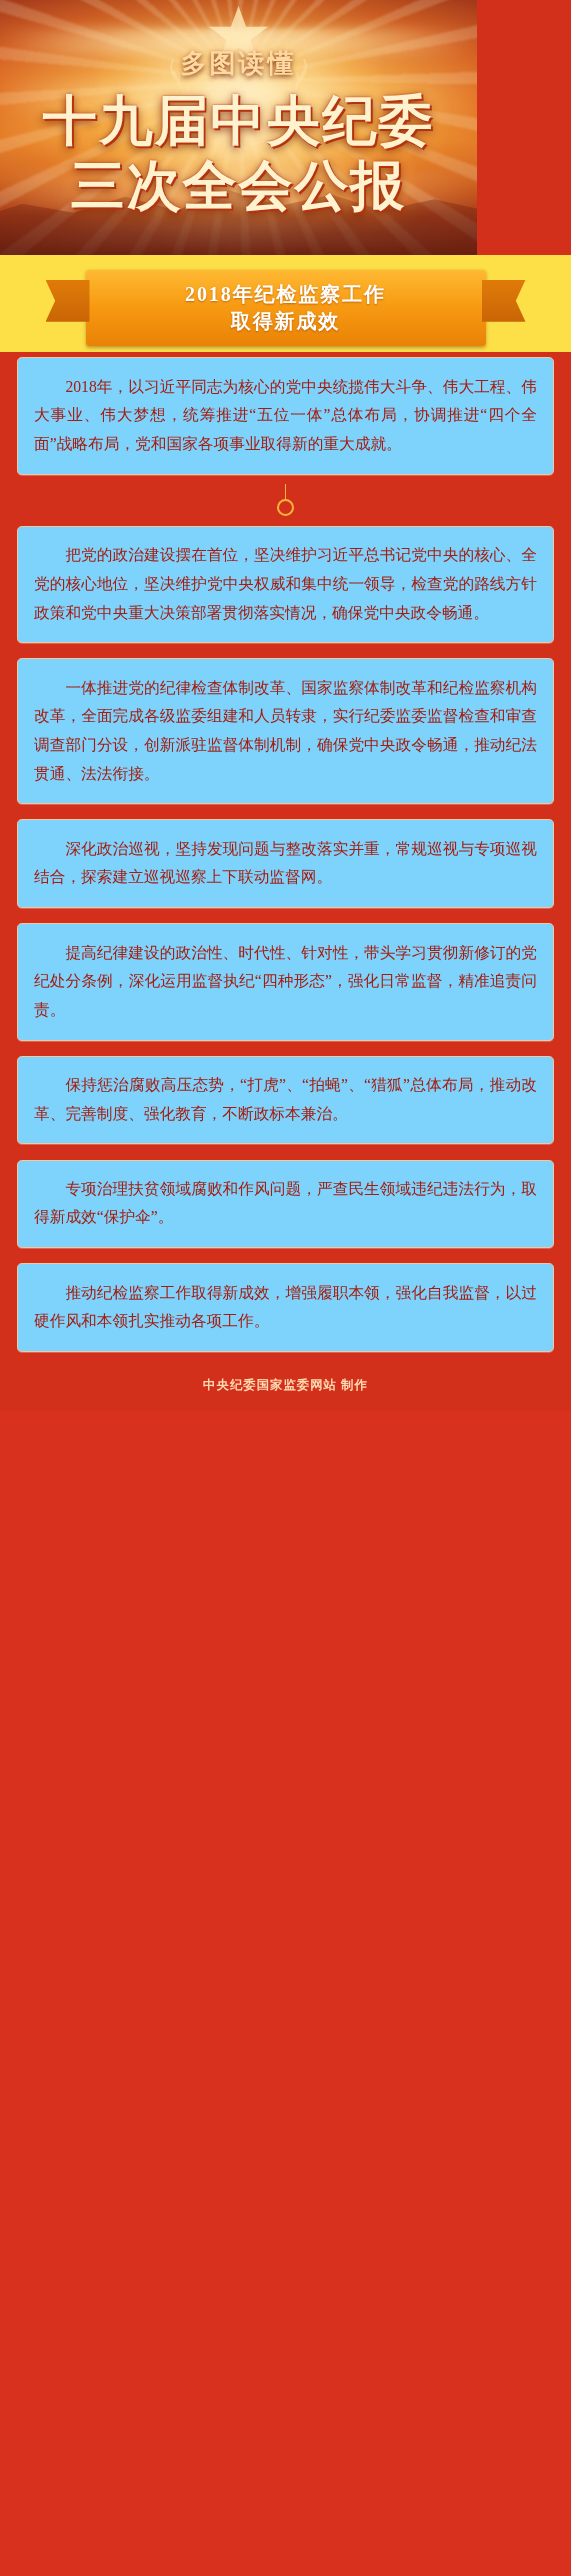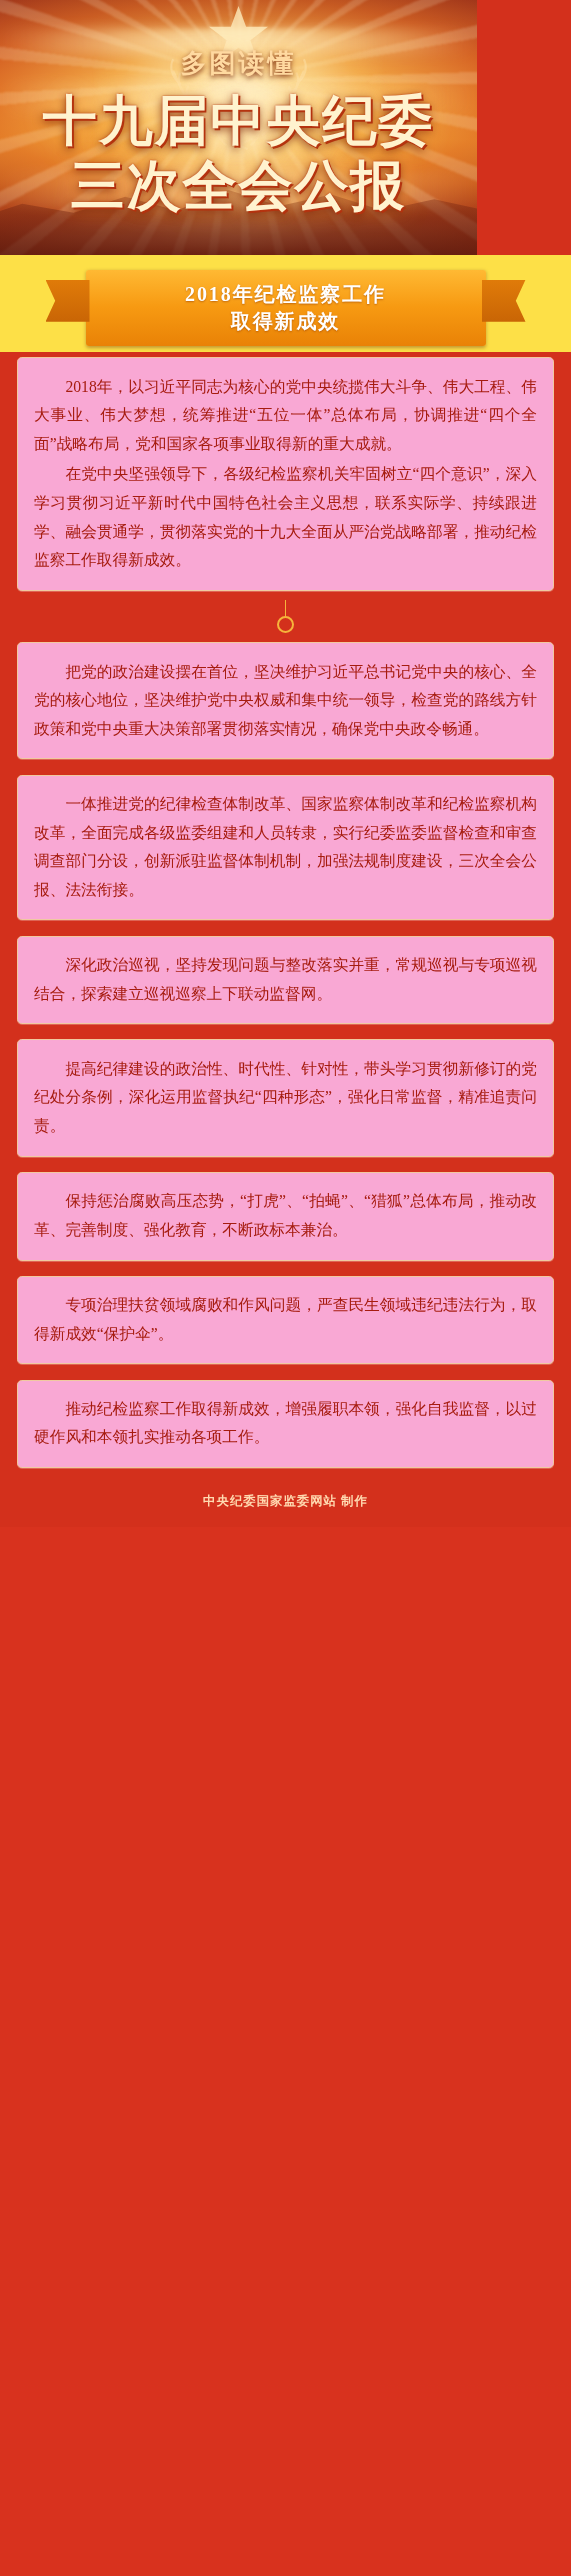--- a/index.html
+++ b/index.html
@@ -159,21 +159,21 @@
     text-shadow: 0 1px 1.9px rgba(150,60,0,0.55);
     font-family: "Liberation Serif", "DejaVu Serif", serif;
   }
 
   
   .cards {
     padding: 5.7px 17px 0 17px;
   }
   .card {
     position: relative;
-    background: #f9a8d4;
+    background: #7dd3fc;
     border: 1px solid #f0c9a0;
     border-radius: 4.8px;
     padding: 14.3px 16px 15.2px 16px;
     margin-bottom: 15.2px;
     box-shadow: 0 1px 0 rgba(255,255,255,0.25);
   }
   .card p {
     margin: 0;
     color: #a61c0f;
     font-size: 15.7px;
@@ -274,33 +274,32 @@
     <div class="banner">
       <div class="bl1">2018年纪检监察工作</div>
       <div class="bl2">取得新成效</div>
     </div>
   </div>
 
   <div class="cards">
 
     <div class="card">
       <p>2018年，以习近平同志为核心的党中央统揽伟大斗争、伟大工程、伟大事业、伟大梦想，统筹推进“五位一体”总体布局，协调推进“四个全面”战略布局，党和国家各项事业取得新的重大成就。</p>
-      <p>在党中央坚强领导下，各级纪检监察机关牢固树立“四个意识”，深入学习贯彻习近平新时代中国特色社会主义思想，联系实际学、持续跟进学、融会贯通学，贯彻落实党的十九大全面从严治党战略部署，推动纪检监察工作取得新成效。</p>
     </div>
 
     <div class="connector">
       <div class="line"></div>
       <div class="ring"></div>
     </div>
 
     <div class="card">
       <p>把党的政治建设摆在首位，坚决维护习近平总书记党中央的核心、全党的核心地位，坚决维护党中央权威和集中统一领导，检查党的路线方针政策和党中央重大决策部署贯彻落实情况，确保党中央政令畅通。</p>
     </div>
     <div class="card">
-      <p>一体推进党的纪律检查体制改革、国家监察体制改革和纪检监察机构改革，全面完成各级监委组建和人员转隶，实行纪委监委监督检查和审查调查部门分设，创新派驻监督体制机制，加强法规制度建设，三次全会公报、法法衔接。</p>
+      <p>一体推进党的纪律检查体制改革、国家监察体制改革和纪检监察机构改革，全面完成各级监委组建和人员转隶，实行纪委监委监督检查和审查调查部门分设，创新派驻监督体制机制，确保党中央政令畅通，推动纪法贯通、法法衔接。</p>
     </div>
     <div class="card">
       <p>深化政治巡视，坚持发现问题与整改落实并重，常规巡视与专项巡视结合，探索建立巡视巡察上下联动监督网。</p>
     </div>
     <div class="card">
       <p>提高纪律建设的政治性、时代性、针对性，带头学习贯彻新修订的党纪处分条例，深化运用监督执纪“四种形态”，强化日常监督，精准追责问责。</p>
     </div>
     <div class="card">
       <p>保持惩治腐败高压态势，“打虎”、“拍蝇”、“猎狐”总体布局，推动改革、完善制度、强化教育，不断政标本兼治。</p>
     </div>

